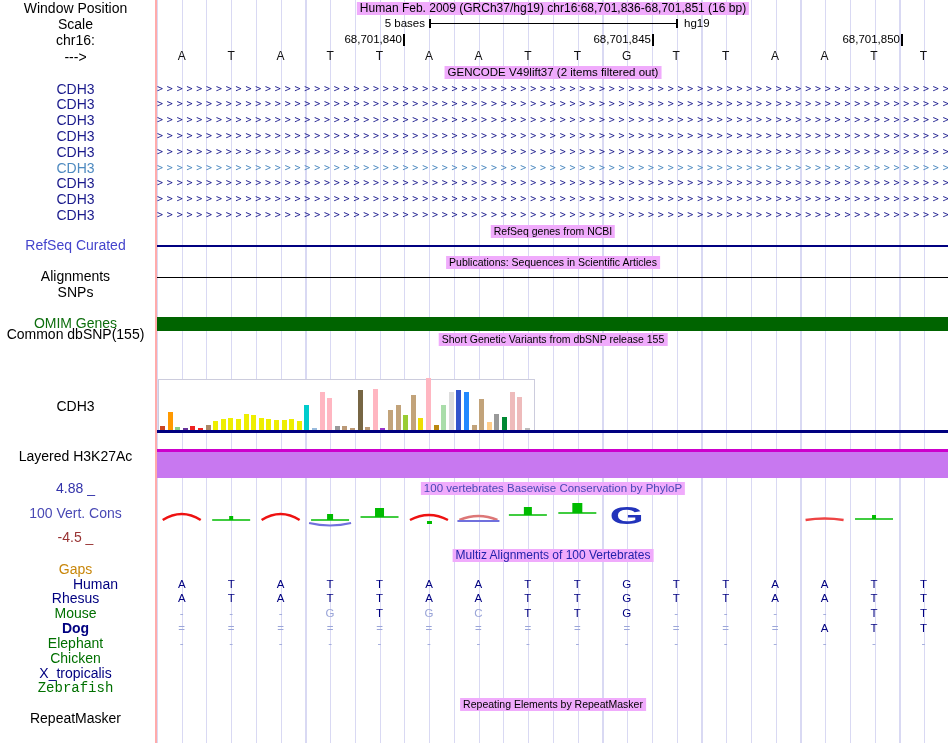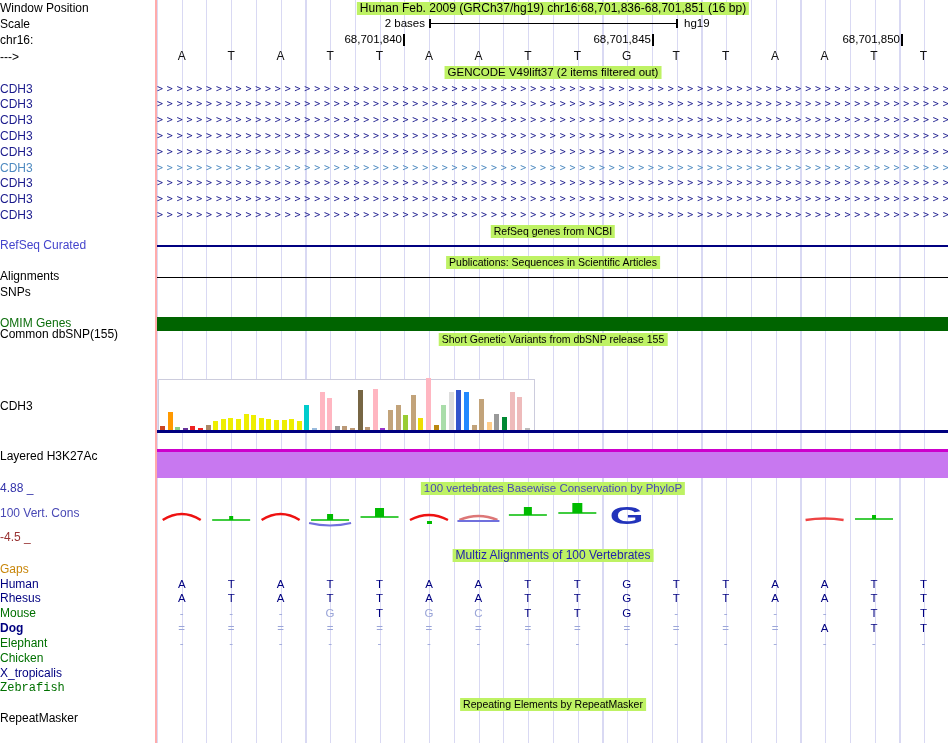--- a/index.html
+++ b/index.html
@@ -1,23 +1,23 @@
 <!DOCTYPE html>
 <html><head>
 <meta charset="utf-8">
 <style>
   html,body{margin:0;padding:0;background:#fff;}
   .canvas{position:relative;width:950px;height:743px;background:#fff;
           font-family:"Liberation Sans",sans-serif;overflow:hidden;}
   .grid{position:absolute;left:157px;top:0;width:792px;height:743px;
         background:repeating-linear-gradient(to right,#d9d9f3 0,#d9d9f3 1px,transparent 1px,transparent 24.75px);}
   .pink{position:absolute;left:155px;top:0;width:2px;height:743px;background:#ffabab;}
-  .lbl{position:absolute;left:0;width:151px;text-align:left;font-size:12px;
+  .lbl{position:absolute;left:0;width:151px;text-align:center;font-size:14px;
        color:#000;white-space:nowrap;line-height:13px;}
-  .ct{position:absolute;left:553px;transform:translateX(-50%);background:#bef264;
+  .ct{position:absolute;left:553px;transform:translateX(-50%);background:#f0abfc;
       padding:0 3px;font-size:10.5px;white-space:nowrap;line-height:13px;}
   .big{font-size:12px;}
   .base{position:absolute;transform:translateX(-50%);font-size:12px;color:#111;line-height:13px;}
   .tok{position:absolute;transform:translateX(-50%);font-size:11.5px;line-height:13px;}
   .arrowrow{position:absolute;left:157px;width:791px;height:13px;overflow:hidden;
             white-space:nowrap;font-family:"DejaVu Sans Mono",monospace;
             font-size:10px;letter-spacing:3.8px;line-height:12px;}
   .hline{position:absolute;}
   .tickv{position:absolute;width:1.5px;background:#000;}
   .ralign{position:absolute;transform:translateX(-100%);font-size:11.5px;white-space:nowrap;line-height:13px;}
@@ -26,21 +26,21 @@
 <body>
 
 <div class="canvas">
   <div class="grid"></div>
   <div class="pink"></div>
 
   <div class="lbl" style="top:2px">Window Position</div>
   <div class="ct big" style="top:2px">Human Feb. 2009 (GRCh37/hg19)   chr16:68,701,836-68,701,851 (16 bp)</div>
 
   <div class="lbl" style="top:18px">Scale</div>
-  <div class="ralign" style="left:425px;top:17px">2 bases</div>
+  <div class="ralign" style="left:425px;top:17px">5 bases</div>
   <div class="hline" style="left:430px;top:23px;width:247px;height:1px;background:#000"></div>
   <div class="tickv" style="left:429px;top:19px;height:9px"></div>
   <div class="tickv" style="left:676px;top:19px;height:9px"></div>
   <div style="position:absolute;left:684px;top:17px;font-size:11.5px">hg19</div>
 
   <div class="lbl" style="top:34px">chr16:</div>
   <div id="ruler">
       <span class="ralign" style="left: 402px; top: 33px;">68,701,840</span>
       <div class="tickv" style="left: 403px; top: 34px; height: 12px;"></div>
       <span class="ralign" style="left: 651px; top: 33px;">68,701,845</span>
@@ -190,21 +190,21 @@
       <rect x="415.32500000000005" y="5" width="10" height="10" fill="#00bb00"></rect>
       <text x="469.7750000000001" y="26" text-anchor="middle" font-size="24" font-weight="bold" fill="#2233bb" textLength="34" lengthAdjust="spacingAndGlyphs">G</text>
       <path d="M 648.575 22 Q 667.575 19 686.575 22" stroke="#ee4444" stroke-width="2.5" fill="none"></path>
       <path d="M 698.0250000000001 21 L 736.0250000000001 21" stroke="#00bb00" stroke-width="1.5" fill="none"></path>
       <rect x="715.0250000000001" y="17" width="4" height="4" fill="#00bb00"></rect>
     </svg>
 
   <div class="ct big" style="top:549px;color:#2222aa">Multiz Alignments of 100 Vertebrates</div>
   <div id="multiz-rows">
       <div class="lbl" style="top: 562.5px; color: rgb(200, 134, 10);">Gaps</div>
-      <div class="lbl" style="top: 578px; color: rgb(0, 0, 128);">Human</div>
+      <div class="lbl" style="top: 578px; color: rgb(0, 0, 128); padding-left: 20px;">Human</div>
       <span class="tok" style="left: 181.725px; top: 578px; color: rgb(0, 0, 128);">A</span>
       <span class="tok" style="left: 231.175px; top: 578px; color: rgb(0, 0, 128);">T</span>
       <span class="tok" style="left: 280.625px; top: 578px; color: rgb(0, 0, 128);">A</span>
       <span class="tok" style="left: 330.075px; top: 578px; color: rgb(0, 0, 128);">T</span>
       <span class="tok" style="left: 379.525px; top: 578px; color: rgb(0, 0, 128);">T</span>
       <span class="tok" style="left: 428.975px; top: 578px; color: rgb(0, 0, 128);">A</span>
       <span class="tok" style="left: 478.425px; top: 578px; color: rgb(0, 0, 128);">A</span>
       <span class="tok" style="left: 527.875px; top: 578px; color: rgb(0, 0, 128);">T</span>
       <span class="tok" style="left: 577.325px; top: 578px; color: rgb(0, 0, 128);">T</span>
       <span class="tok" style="left: 626.775px; top: 578px; color: rgb(0, 0, 128);">G</span>

